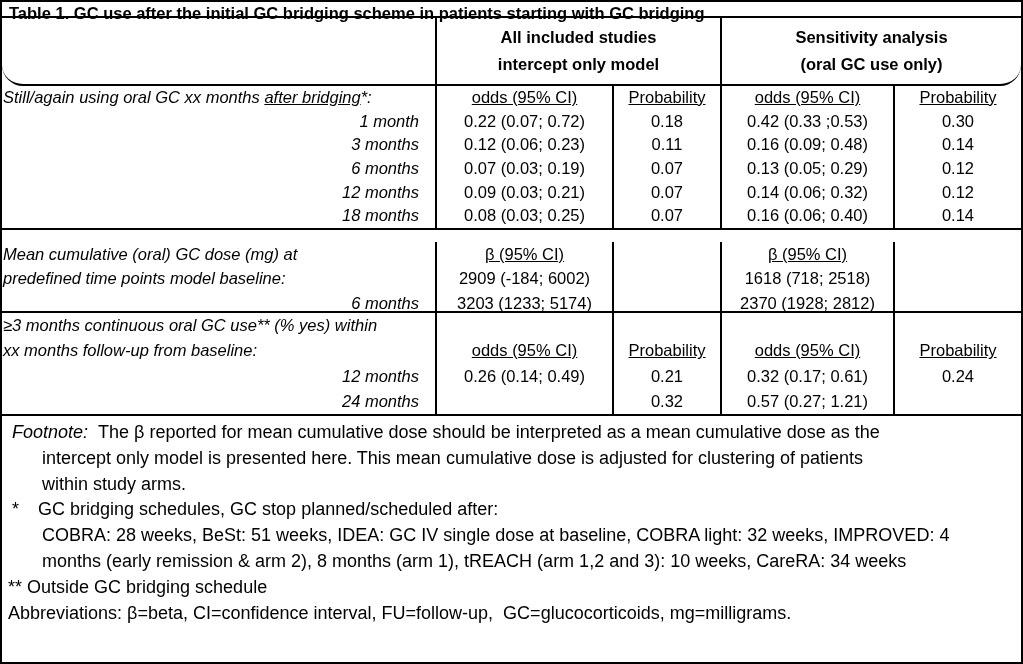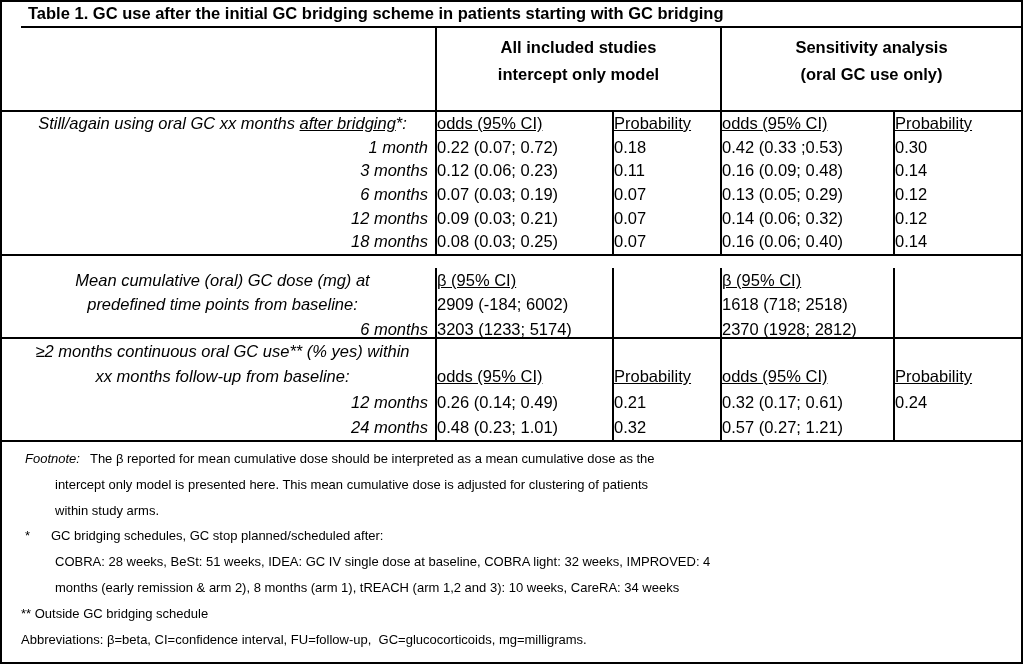--- a/index.html
+++ b/index.html
@@ -8,54 +8,53 @@
   .sheet {
     width: 1023px; height: 664px;
     border: 2px solid #000;
     background: #fff;
     display: flex; flex-direction: column;
     font-size: 16.5px;
     overflow: hidden;
   }
   
   .title {
-    height: 26px; line-height: 23px;
+    height: 16px; line-height: 23px;
     padding-left: 7px;
     font-weight: bold;
     border-bottom: 2px solid #000;
-    margin-left: 19px;
   }
   
-  .colhead { display: flex; height: 84px; border-bottom: 2px solid #000; }
+  .colhead { display: flex; height: 68px; border-bottom: 2px solid #000; border-radius: 21px; }
   .hc1 { width: 433px; }
   .hcg { border-left: 2px solid #000; text-align: center; font-weight: bold; padding-top: 6px; line-height: 27px; }
   .hc23 { width: 285px; }
   .hc45 { flex: 1; }
   
   .sec { display: flex; border-bottom: 2px solid #000; }
   .col { display: flex; flex-direction: column; overflow: hidden; }
   .c1 { width: 433px; }
   .c2 { width: 177px; border-left: 2px solid #000; }
   .c3 { width: 108px; border-left: 2px solid #000; }
   .c4 { width: 173px; border-left: 2px solid #000; }
   .c5 { flex: 1; border-left: 2px solid #000; }
   .s1 { height: 144px; }
   .s1 .r { height: 23.67px; line-height: 23.67px; }
   .s2 { height: 71px; margin-top: 12px; }
   .s2 .r { height: 24.25px; line-height: 24.25px; }
   .s3 { height: 103px; }
   .s3 .r { height: 25.25px; line-height: 25.25px; }
-  .lab { padding-left: 8px; font-style: italic; white-space: pre; text-align: center; }
-  .mon { font-style: italic; text-align: right; padding-right: 7px; }
-  .ctr { text-align: left; }
+  .lab { padding-left: 1px; font-style: italic; white-space: pre; }
+  .mon { font-style: italic; text-align: right; padding-right: 16px; }
+  .ctr { text-align: center; }
   .uh { text-decoration: underline; }
   .ul { text-decoration: underline; }
   .it { font-style: italic; }
   
-  .foot { flex: 1; padding: 4px 8px 0 19px; font-size: 13px; overflow: hidden; }
+  .foot { flex: 1; padding: 4px 8px 0 6px; font-size: 18px; overflow: hidden; }
   .fl { line-height: 25.8px; white-space: pre; }
   .ind { padding-left: 34px; }
   .starline { display: flex; }
   .starline .mark { width: 30px; padding-left: 4px; flex: none; }
   .pl4 { padding-left: 4px; }
   .gap { margin-left: 10px; }
 </style>
 </head>
 <body>
 
@@ -114,21 +113,21 @@
       <div class="r ctr">0.14</div>
       <div class="r ctr">0.12</div>
       <div class="r ctr">0.12</div>
       <div class="r ctr">0.14</div>
     </div>
   </div>
 
   <div class="sec s2">
     <div class="col c1">
       <div class="r lab">Mean cumulative (oral) GC dose (mg) at</div>
-      <div class="r lab">predefined time points from baseline:</div>
+      <div class="r lab">predefined time points model baseline:</div>
       <div class="r mon">6 months</div>
       <div class="r mon">12 months</div>
     </div>
     <div class="col c2">
       <div class="r"></div>
       <div class="r ctr uh">β (95% CI)</div>
       <div class="r ctr">2909 (-184; 6002)</div>
       <div class="r ctr">3203 (1233; 5174)</div>
     </div>
     <div class="col c3"></div>
@@ -136,30 +135,29 @@
       <div class="r"></div>
       <div class="r ctr uh">β (95% CI)</div>
       <div class="r ctr">1618 (718; 2518)</div>
       <div class="r ctr">2370 (1928; 2812)</div>
     </div>
     <div class="col c5"></div>
   </div>
 
   <div class="sec s3">
     <div class="col c1">
-      <div class="r lab">≥2 months continuous oral GC use** (% yes) within</div>
+      <div class="r lab">≥3 months continuous oral GC use** (% yes) within</div>
       <div class="r lab">xx months follow-up from baseline:</div>
       <div class="r mon">12 months</div>
       <div class="r mon">24 months</div>
     </div>
     <div class="col c2">
       <div class="r"></div>
       <div class="r ctr uh">odds (95% CI)</div>
       <div class="r ctr">0.26 (0.14; 0.49)</div>
-      <div class="r ctr">0.48 (0.23; 1.01)</div>
     </div>
     <div class="col c3">
       <div class="r"></div>
       <div class="r ctr uh">Probability</div>
       <div class="r ctr">0.21</div>
       <div class="r ctr">0.32</div>
     </div>
     <div class="col c4">
       <div class="r"></div>
       <div class="r ctr uh">odds (95% CI)</div>

